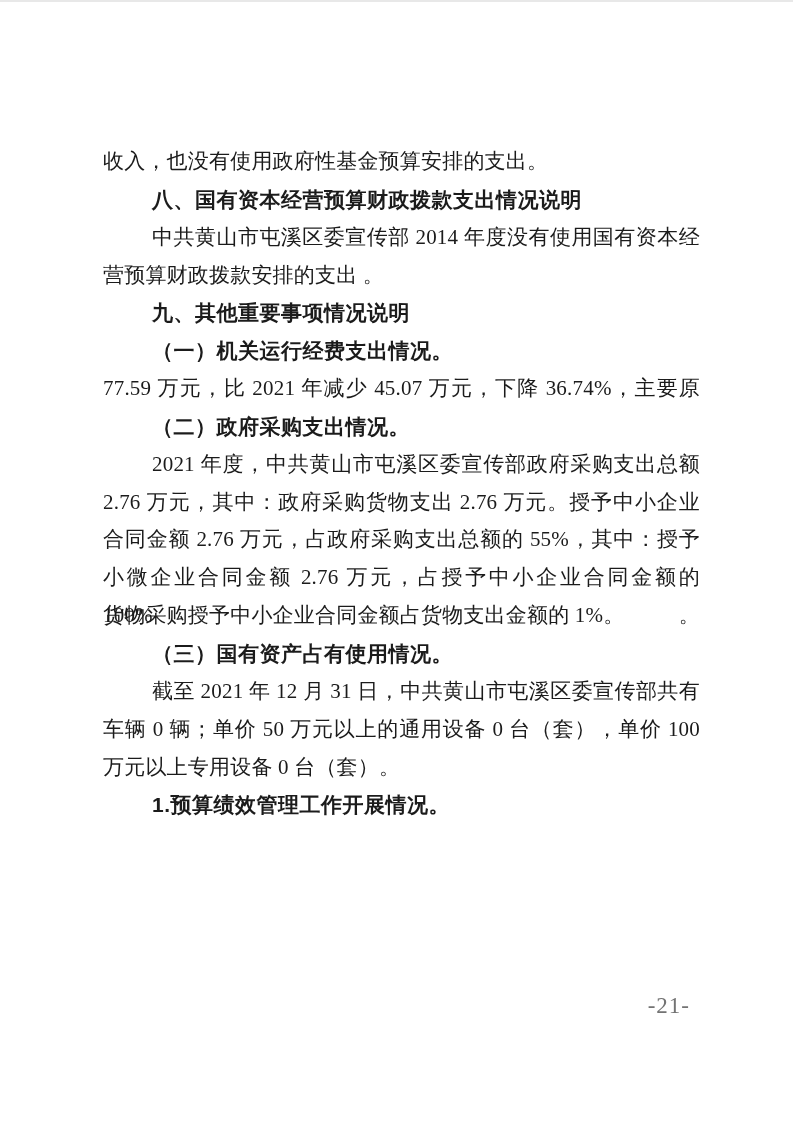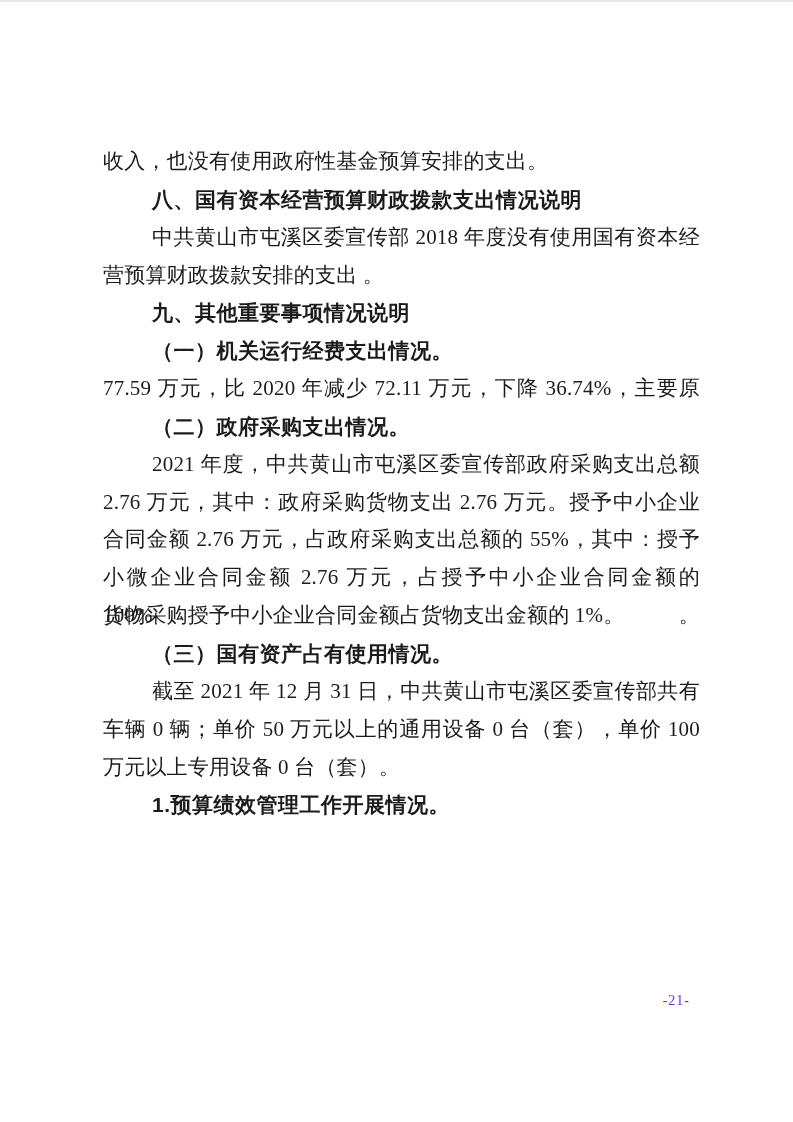--- a/index.html
+++ b/index.html
@@ -40,38 +40,38 @@
     font-weight: 700;
     letter-spacing: 0.5px;
   }
   .line.indent {
     text-indent: 49px;
   }
   .page-num {
     position: absolute;
     top: 991px;
     right: 103px;
-    font-size: 14px;
+    font-size: 23px;
     letter-spacing: 1px;
-    color: #6d28d9;
+    color: #737373;
     font-family: "Liberation Serif", "DejaVu Serif", serif;
   }
 </style>
 </head>
 <body>
 
 <div class="page">
   <div class="content">
     <div class="line">收入，也没有使用政府性基金预算安排的支出。</div>
     <div class="line h indent">八、国有资本经营预算财政拨款支出情况说明</div>
-    <div class="line indent justify">中共黄山市屯溪区委宣传部 2018 年度没有使用国有资本经</div>
+    <div class="line indent justify">中共黄山市屯溪区委宣传部 2014 年度没有使用国有资本经</div>
     <div class="line">营预算财政拨款安排的支出 。</div>
     <div class="line h indent">九、其他重要事项情况说明</div>
     <div class="line h indent">（一）机关运行经费支出情况。</div>
-    <div class="line justify">77.59 万元，比 2020 年减少 72.11 万元，下降 36.74%，主要原</div>
+    <div class="line justify">77.59 万元，比 2021 年减少 45.07 万元，下降 36.74%，主要原</div>
     <div class="line h indent">（二）政府采购支出情况。</div>
     <div class="line indent justify">2021 年度，中共黄山市屯溪区委宣传部政府采购支出总额</div>
     <div class="line justify">2.76 万元，其中：政府采购货物支出 2.76 万元。授予中小企业</div>
     <div class="line justify">合同金额 2.76 万元，占政府采购支出总额的 55%，其中：授予</div>
     <div class="line justify">小微企业合同金额 2.76 万元，占授予中小企业合同金额的 100%。</div>
     <div class="line">货物采购授予中小企业合同金额占货物支出金额的 1%。</div>
     <div class="line h indent">（三）国有资产占有使用情况。</div>
     <div class="line indent justify">截至 2021 年 12 月 31 日，中共黄山市屯溪区委宣传部共有</div>
     <div class="line justify">车辆 0 辆；单价 50 万元以上的通用设备 0 台（套），单价 100</div>
     <div class="line">万元以上专用设备 0 台（套）。</div>

